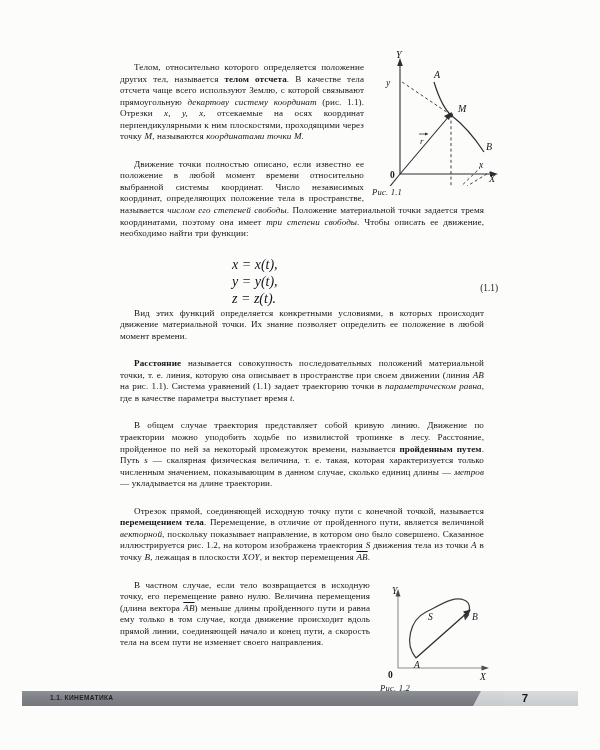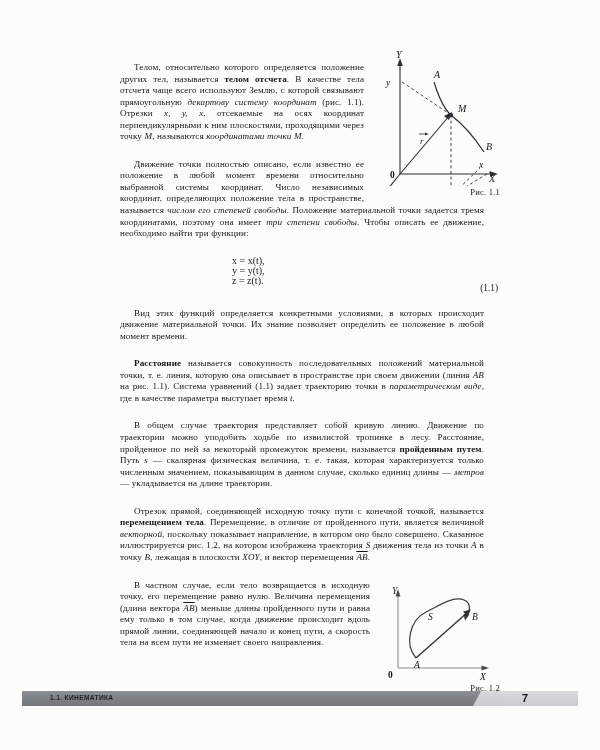--- a/index.html
+++ b/index.html
@@ -35,35 +35,37 @@
   i{font-style:italic;}
 
   
   .fig11-wrap{
     float:right;
     width:128px;
     margin:0 0 2px 8px;
     shape-outside:inset(0);
   }
   .figcap{
-    text-align:right;
+    text-align:left;
+    font-style:italic;
     font-size:8.6px;
     margin-top:1px;
     letter-spacing:0.2px;
   }
   .eqblock{
     margin:6px 0 6px 0;
     position:relative;
     height:36px;
   }
   .eqlines{
     position:absolute;
     left:128px;top:0;
-    font-size:10px;
-    line-height:10px;
+    font-style:italic;
+    font-size:14px;
+    line-height:17px;
     white-space:pre;
   }
   .eqnum{
     position:absolute;
     right:2px;top:27px;
     font-size:9.3px;
     font-style:normal;
   }
   .fig12-wrap{
     float:right;
@@ -168,21 +170,21 @@
 
     <div class="eqblock">
       <div class="eqlines"><span>x = x(t),</span>
 <span>y = y(t),</span>
 <span>z = z(t).</span></div>
       <div class="eqnum">(1.1)</div>
     </div>
 
     <p><span>Вид этих функций определяется конкретными условиями, в которых происходит движение материальной точки. Их знание позволяет определить ее положение в любой момент времени.</span></p>
 
-    <p><b>Расстояние</b><span> называется совокупность последовательных положений материальной точки, т. е. линия, которую она описывает в пространстве при своем движении (линия </span><i>AB</i><span> на рис. 1.1). Система уравнений (1.1) задает траекторию точки в </span><i>параметрическом виде</i><span>, где в качестве параметра выступает время </span><i>t</i><span>.</span></p>
+    <p><b>Расстояние</b><span> называется совокупность последовательных положений материальной точки, т. е. линия, которую она описывает в пространстве при своем движении (линия </span><i>AB</i><span> на рис. 1.1). Система уравнений (1.1) задает траекторию точки в </span><i>параметрическом равна</i><span>, где в качестве параметра выступает время </span><i>t</i><span>.</span></p>
 
     <p><span>В общем случае траектория представляет собой кривую линию. Движение по траектории можно уподобить ходьбе по извилистой тропинке в лесу. Расстояние, пройденное по ней за некоторый промежуток времени, называется </span><b>пройденным путем</b><span>. Путь </span><i>s</i><span> — скалярная физическая величина, т. е. такая, которая характеризуется только численным значением, показывающим в данном случае, сколько единиц длины — </span><i>метров</i><span> — укладывается на длине траектории.</span></p>
 
     <p><span>Отрезок прямой, соединяющей исходную точку пути с конечной точкой, называется </span><b>перемещением тела</b><span>. Перемещение, в отличие от пройденного пути, является величиной </span><i>векторной</i><span>, поскольку показывает направление, в котором оно было совершено. Сказанное иллюстрируется рис. 1.2,  на котором изображена траектория </span><i>S</i><span> движения тела из точки </span><i>A</i><span> в точку </span><i>B</i><span>, лежащая в плоскости </span><i>XOY</i><span>, и вектор перемещения </span><i style="text-decoration:overline">AB</i><span>.</span></p>
 
     <div class="fig12-wrap">
       <svg width="118" height="98" viewBox="0 0 118 98">
 
         <line x1="18" y1="84" x2="18" y2="10" stroke="#8a8d90" stroke-width="1.1"></line>
         <polygon points="18,5 15.5,12.5 20.5,12.5" fill="#4a4d50"></polygon>

